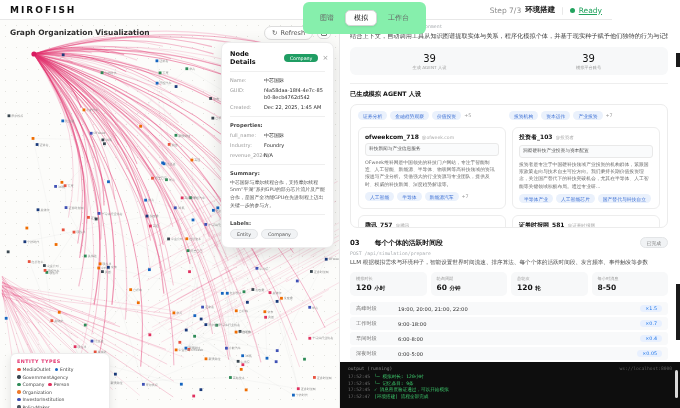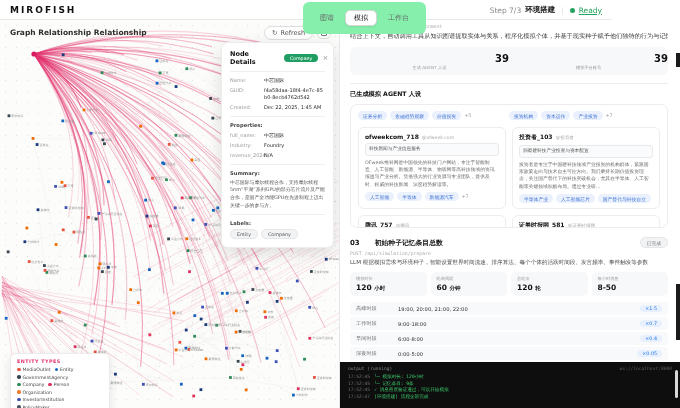--- a/index.html
+++ b/index.html
@@ -56,21 +56,21 @@
   .legend-item .dot { width:3.5px; height:3.5px; border-radius:50%; flex:none; }
   .legend-item span:last-child { font-size:4.6px; color:#444; }
 
   
   .right-col { position:absolute; left:340px; top:20px; width:340px; height:388px; background:#fff; overflow:hidden; }
   .right-scroll { padding:4px 12px 0 10px; }
   .endpoint { font-size:4.8px; color:#a9adb1; }
   .intro { font-size:6.2px; color:#3a3a3a; margin-top:3px; white-space:nowrap; overflow:hidden; }
   .env-stats { display:flex; background:#f7f8f9; border-radius:6px; margin-top:6px; padding:6px 0 5px; }
   .stat { flex:1; text-align:center; }
-  .stat-value { font-size:10px; font-weight:bold; color:#111;text-align:right; }
+  .stat-value { font-size:10px; font-weight:normal; color:#111; }
   .stat-label { font-size:4.2px; color:#9a9a9a; margin-top:1px; }
   .hr { border-top:1px solid #eee; margin:8px 0 6px; }
   .sec-head { font-size:6.2px; font-weight:bold; color:#111; }
   .agents-box { border:1px solid #ececec; border-radius:7px; margin-top:5px; padding:6px 7px; height:124px; overflow:hidden; }
   .tag-groups { display:flex; }
   .tagrow { display:flex; flex-wrap:nowrap; gap:3px; align-items:center; width:50%; overflow:hidden; }
   .pill { background:#eaf1fc; color:#3b6fd4; font-size:4.8px; padding:1.5px 5px; border-radius:7px; white-space:nowrap; cursor:pointer; }
   .more { font-size:4.8px; color:#9a9a9a; cursor:pointer; white-space:nowrap; }
   .card-grid { display:flex; flex-wrap:wrap; gap:6px; margin-top:7px; }
   .agent-card { width:calc(50% - 3px); border:1px solid #ededed; border-radius:6px; padding:5px 6px; background:#fff; cursor:pointer; }
@@ -684,21 +684,21 @@
       <text x="291.31207974776623" y="99.6445042735897" font-size="3" fill="#8b8b8b">高通</text>
       <rect x="72.58301839269697" y="210.7132572083734" width="2.8" height="2.8" fill="#e8533f"></rect>
       <text x="76.38301839269698" y="213.3132572083734" font-size="3" fill="#8b8b8b">联发科</text>
       <rect x="54.681707034260036" y="223.11013520453125" width="2.8" height="2.8" fill="#ef6c00"></rect>
       <rect x="7.553762227669358" y="94.38430505935102" width="2.8" height="2.8" fill="#3a4750"></rect>
       <text x="11.353762227669359" y="96.98430505935103" font-size="3" fill="#8b8b8b">摩尔线程</text>
       <rect x="144.22884716689586" y="178.74372895052656" width="2.8" height="2.8" fill="#1565c0"></rect>
       <text x="148.02884716689587" y="181.34372895052655" font-size="3" fill="#8b8b8b">华为</text>
       <rect x="148.45656765848398" y="313.41062040571126" width="2.8" height="2.8" fill="#e0315f"></rect>
     </svg>
-  <div class="graph-title">Graph Relationship Relationship</div>
+  <div class="graph-title">Graph Organization Visualization</div>
   <div class="graph-tools">
     <div class="btn-refresh">
       <span>↻</span>
       <span>Refresh</span>
     </div>
     <div class="btn-icon">
       <span class="expand-glyph"></span>
     </div>
   </div>
 
@@ -860,21 +860,21 @@
             <div class="card-head">
               <span class="card-name">证券时报网_581</span>
               <span class="card-handle">@证券时报网</span>
             </div>
           </div>
         </div>
     </div>
     <div class="sec3-head">
       <div class="sec3-title">
         <span class="sec3-num">03</span>
-        <span class="sec3-name">初始种子记忆条目总数</span>
+        <span class="sec3-name">每个个体的活跃时间段</span>
       </div>
       <span class="done-badge">已完成</span>
     </div>
     <div class="endpoint mono" style="margin-top:3px;">POST /api/simulation/prepare</div>
     <div class="desc2">LLM 根据模拟需求与环境种子，智能设置世界时间流速、排序算法、每个个体的活跃时间段、发言频率、事件触发等参数</div>
     <div class="config-grid">
         <div class="config-box">
           <div class="config-label">模拟时长</div>
           <div class="config-value">120 <span class="config-unit">小时</span></div>
         </div>

